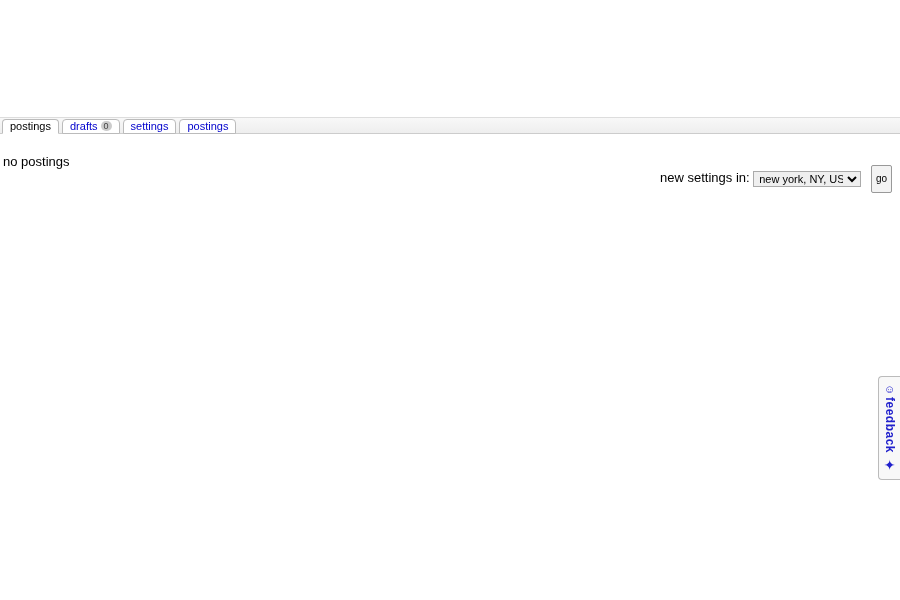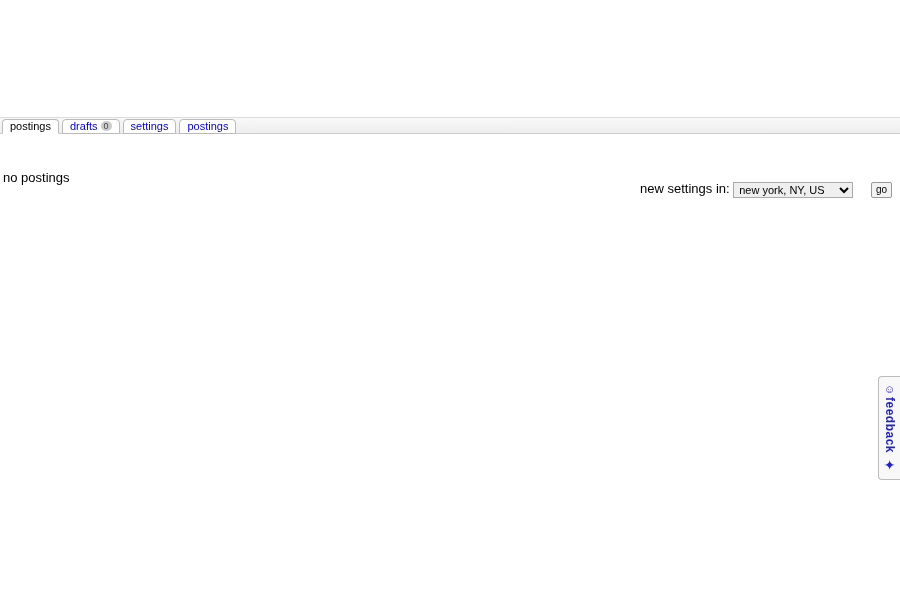--- a/index.html
+++ b/index.html
@@ -55,49 +55,49 @@
       background: #ccc;
       color: #444;
       border-radius: 5px;
       font-size: 9px;
       padding: 0 3px;
       margin-left: 3px;
       line-height: 10px;
       height: 10px;
     }
     .content {
-      padding: 20px 2px;
+      padding: 4px 2px;
     }
     .status-line {
       font-size: 13px;
       margin-top: 16px;
       margin-left: 1px;
     }
     .new-posting-row {
       text-align: right;
       margin-top: -4px;
       padding-right: 6px;
       font-size: 13px;
     }
     .new-posting-row select {
       font-size: 11px;
-      width: 120px;
+      width: 108px;
       height: 16px;
       vertical-align: middle;
       border: 1px solid #aaa;
       background: #efefef;
       font-family: Arial, Helvetica, sans-serif;
       padding: 0 1px;
     }
     .new-posting-row button {
       font-size: 10px;
-      height: 16px;
+      height: 28px;
       vertical-align: middle;
       padding: 0 4px;
-      margin-left: 14px;
+      margin-left: 6px;
       border: 1px solid #999;
       border-radius: 2px;
       background: #f3f3f3;
       cursor: pointer;
       line-height: 1;
     }
     .feedback-tab {
       position: absolute;
       right: 0;
       top: 376px;

